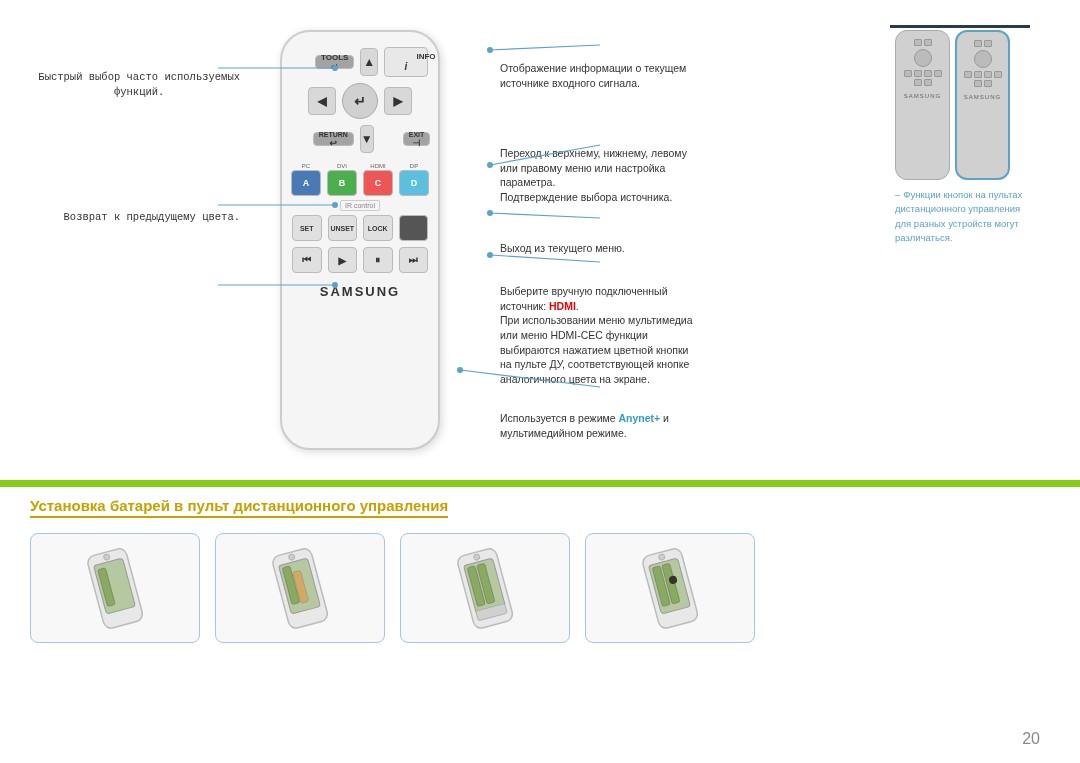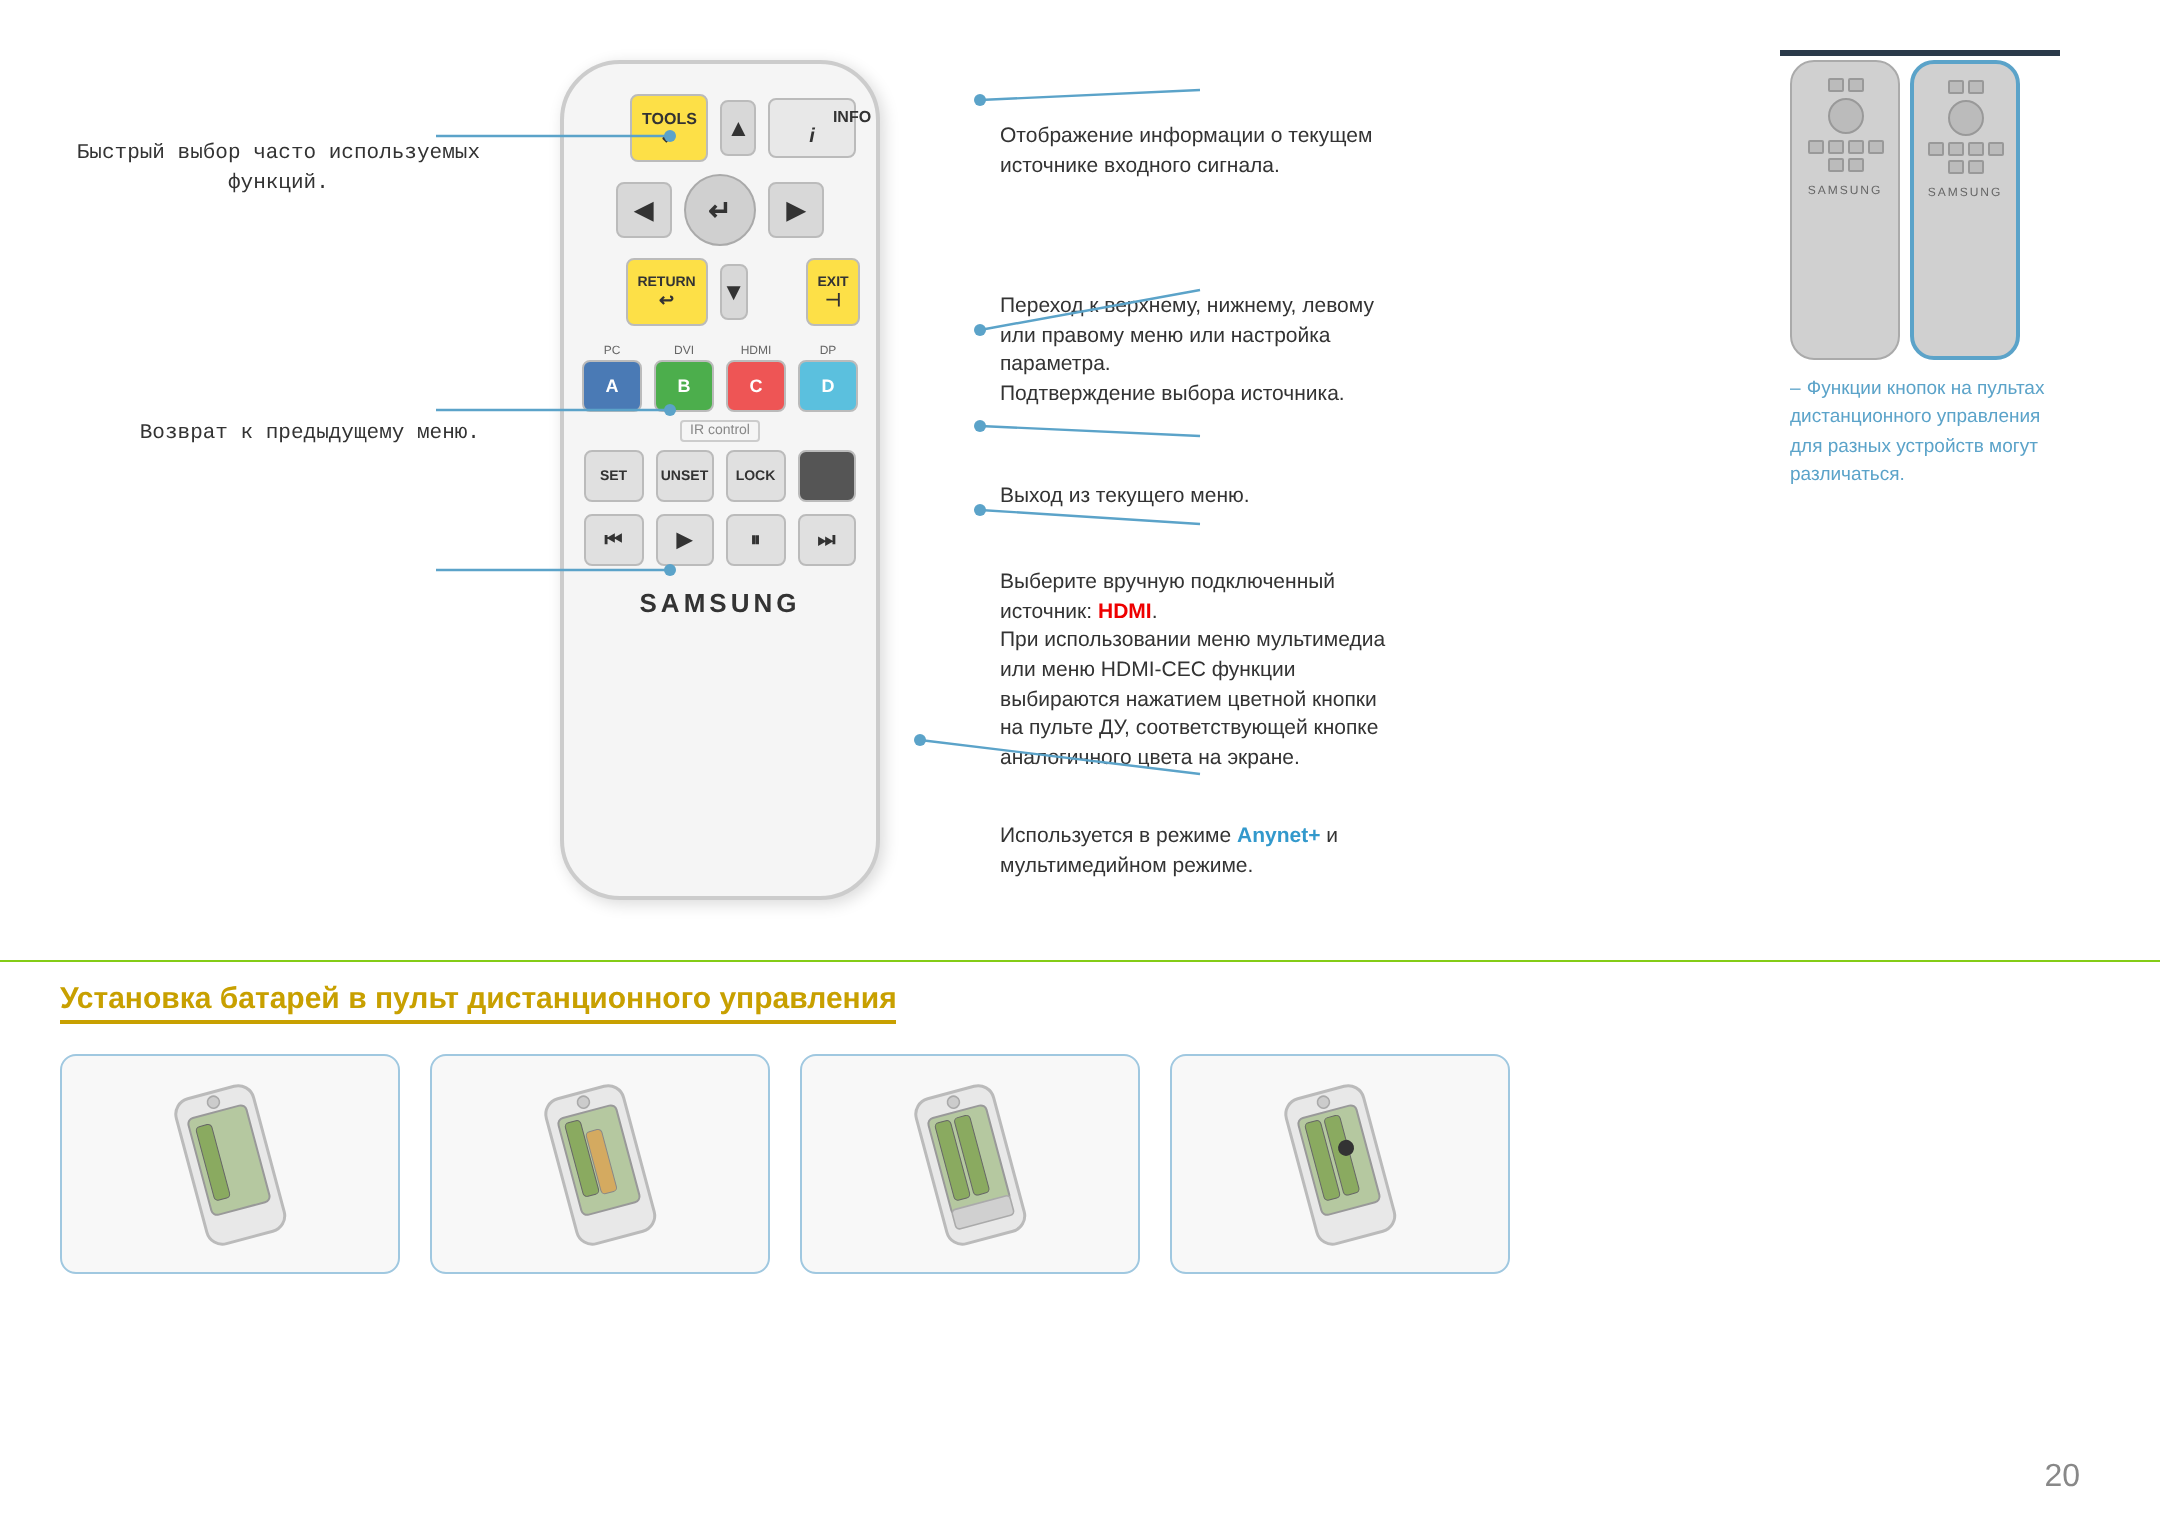--- a/index.html
+++ b/index.html
@@ -102,29 +102,29 @@
       background: #d8d8d8;
       border: 1px solid #bbb;
       display: flex;
       align-items: center;
       justify-content: center;
       font-size: 12px;
       cursor: pointer;
     }
 
     .btn-tools {
-      background: #fde047;
+      background: #a3a3a3;
       border: 1px solid #bbb;
       border-radius: 4px;
       padding: 2px 5px;
       font-size: 7.5px;
       font-weight: bold;
       text-align: center;
       width: 44px;
-      height: 34px;
+      height: 14px;
       display: flex;
       flex-direction: column;
       align-items: center;
       justify-content: center;
       margin-left: 23px;
     }
     .btn-info {
       background: #e8e8e8;
       border: 1px solid #bbb;
       border-radius: 4px;
@@ -188,21 +188,21 @@
       left: 0;
       width: 100%;
       height: 100%;
       pointer-events: none;
       z-index: 10;
     }
 
     
     .bottom-section {
       padding: 10px 30px 20px;
-      border-top: 1px solid #84cc16;
+      border-top: 7px solid #84cc16;
     }
     .section-title {
       font-size: 15px;
       font-weight: bold;
       color: #c8a000;
       border-bottom: 2px solid #c8a000;
       display: inline-block;
       margin-bottom: 15px;
       padding-bottom: 2px;
     }
@@ -262,21 +262,21 @@
 
 <div class="top-line"></div>
 
 <div class="top-section">
 
   <div class="left-labels">
     <div class="label-item" style="top:50px; right:10px;">
       Быстрый выбор часто используемых<br>функций.
     </div>
     <div class="label-item" style="top:190px; right:10px;">
-      Возврат к предыдущему меню.
+      Возврат к предыдущему цвета.
     </div>
   </div>
 
   <div class="remote-container">
     <div class="remote">
 
       <div class="remote-row">
         <div class="btn btn-tools">
           <span style="font-weight:bold;font-size:8px;">TOOLS</span>
           <span style="font-size:9px;">↵</span>

